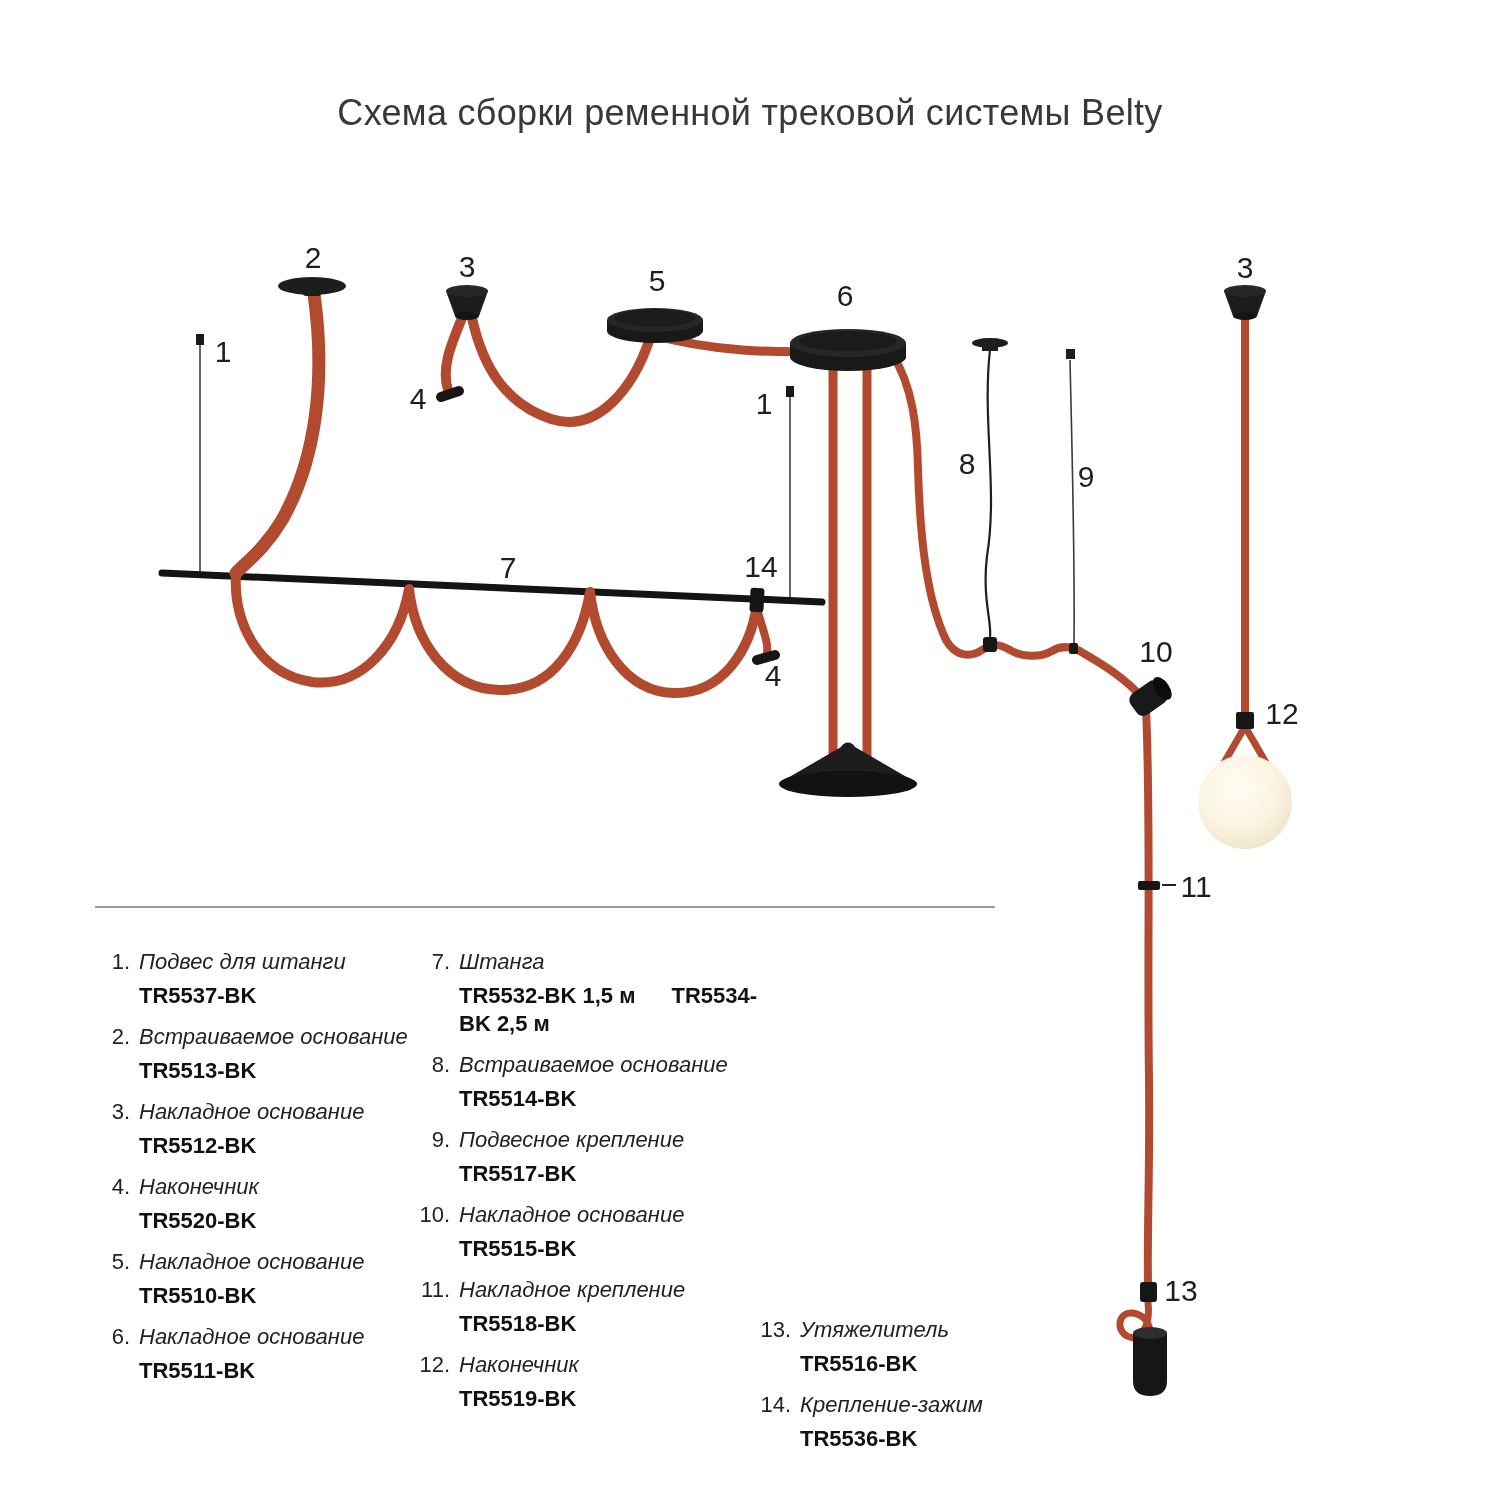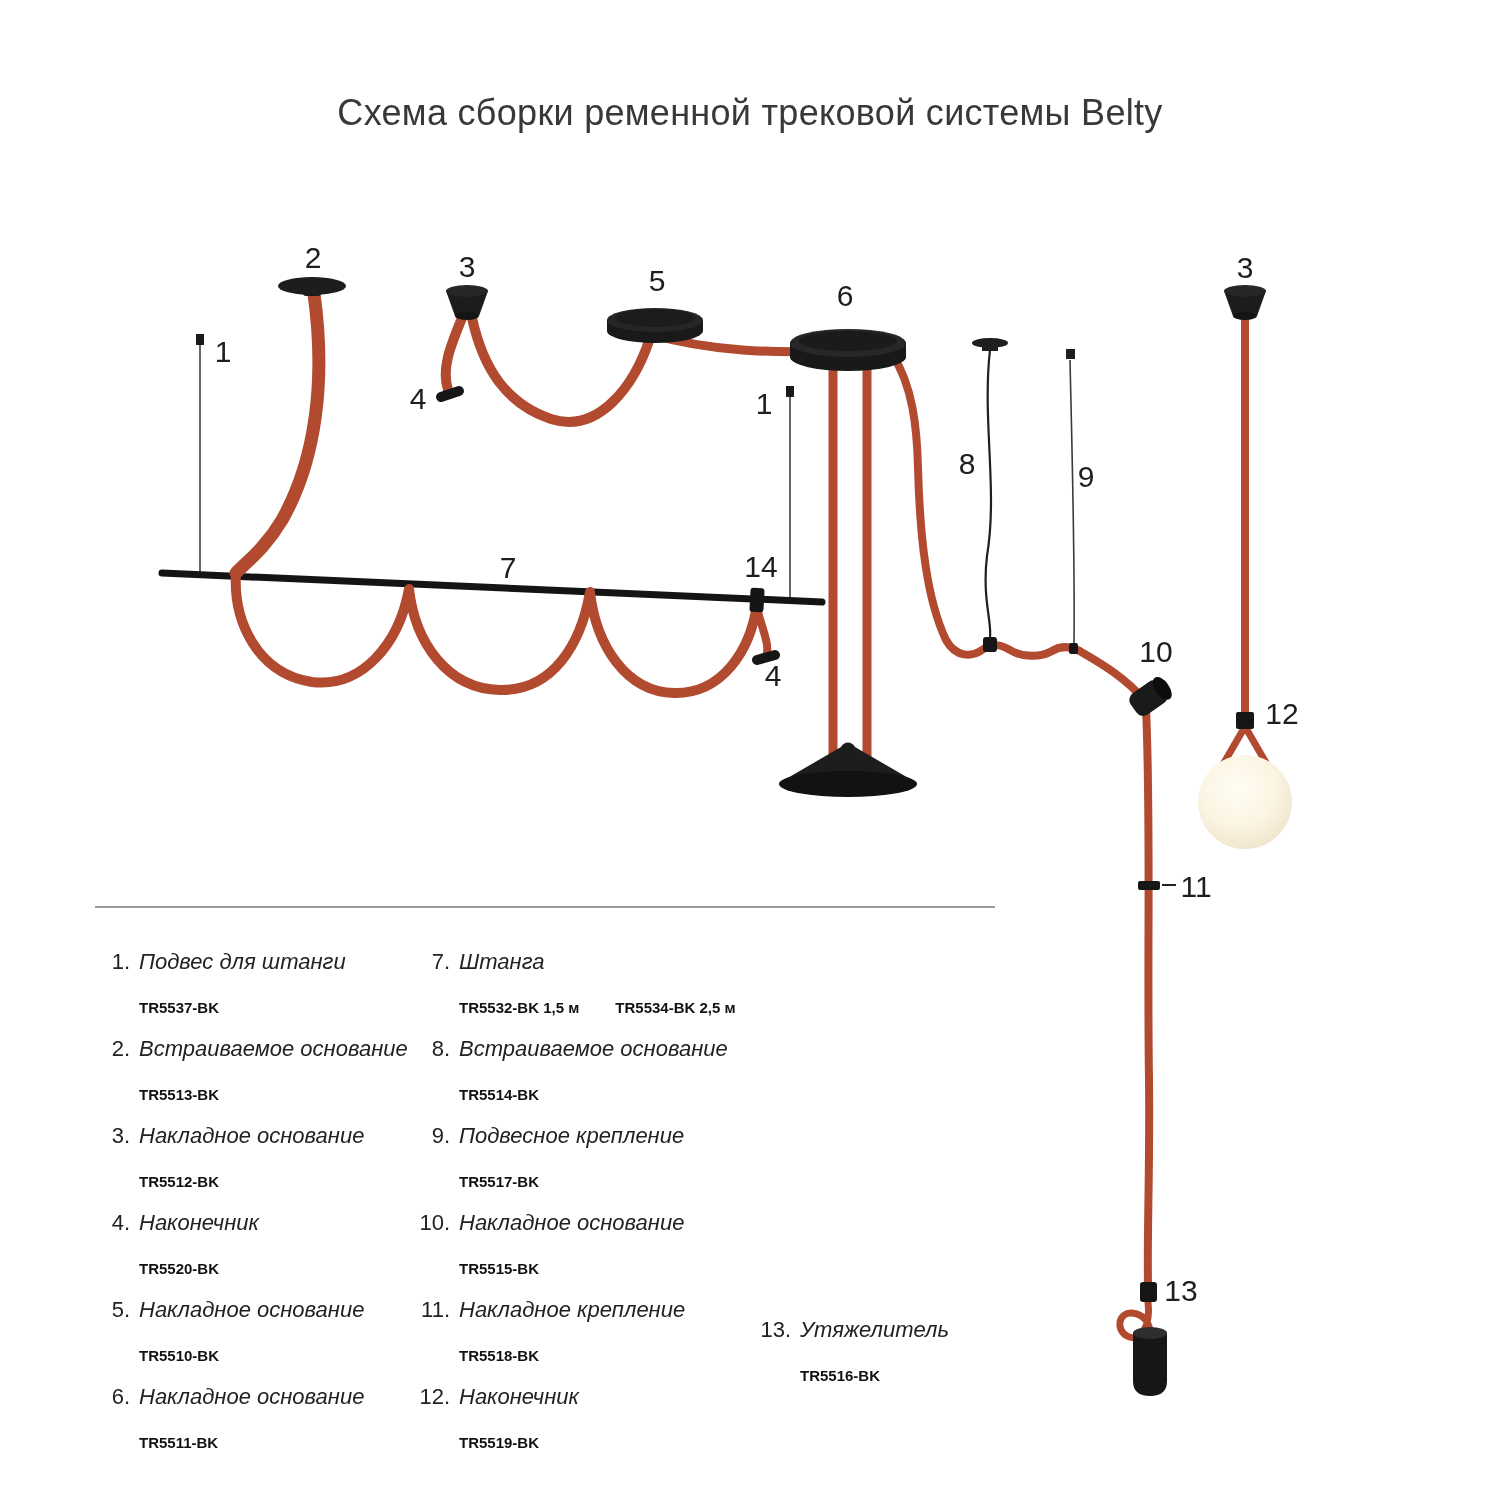--- a/index.html
+++ b/index.html
@@ -10,21 +10,21 @@
   .divider { position:absolute; left:95px; top:906px; width:900px; border-top:2px solid #9a9a9a; }
   .legend-col { position:absolute; }
   .col1 { left:92px;  top:948px; width:330px; }
   .col2 { left:412px; top:948px; width:350px; }
   .col3 { left:745px; top:1316px; width:330px; }
   .legend-item { margin-bottom:13px; }
   .line1 { display:flex; font-size:22px; color:#222222; line-height:28px; }
   .num { flex:0 0 auto; width:38px; text-align:right; }
   .col3 .num { width:46px; }
   .name { margin-left:9px;font-style:italic; }
-  .code { font-size:15px; font-weight:bold; color:#111111; line-height:28px; margin-top:18px; padding-left:47px; }
+  .code { font-size:22px; font-weight:bold; color:#111111; line-height:28px; margin-top:6px; padding-left:47px; }
   .col3 .code { padding-left:55px; }
   .gap2 { display:inline-block; width:36px; }
   .part-label { font-family:"Liberation Sans", sans-serif; font-size:30px; fill:#1e1e1e; }
 </style>
 </head>
 <body>
 
 <div class="canvas">
 
   <div class="title">Схема сборки ременной трековой системы Belty</div>
@@ -253,15 +253,22 @@
   </div>
 
   <div class="legend-col col3">
     <div class="legend-item">
       <div class="line1">
           <span class="num">13.</span>
           <span class="name">Утяжелитель</span>
         </div>
       <div class="code">TR5516-BK</div>
     </div>
+    <div class="legend-item">
+      <div class="line1">
+          <span class="num">14.</span>
+          <span class="name">Крепление-зажим</span>
+        </div>
+      <div class="code">TR5536-BK</div>
+    </div>
   </div>
 
 </div>
 
 </body></html>

